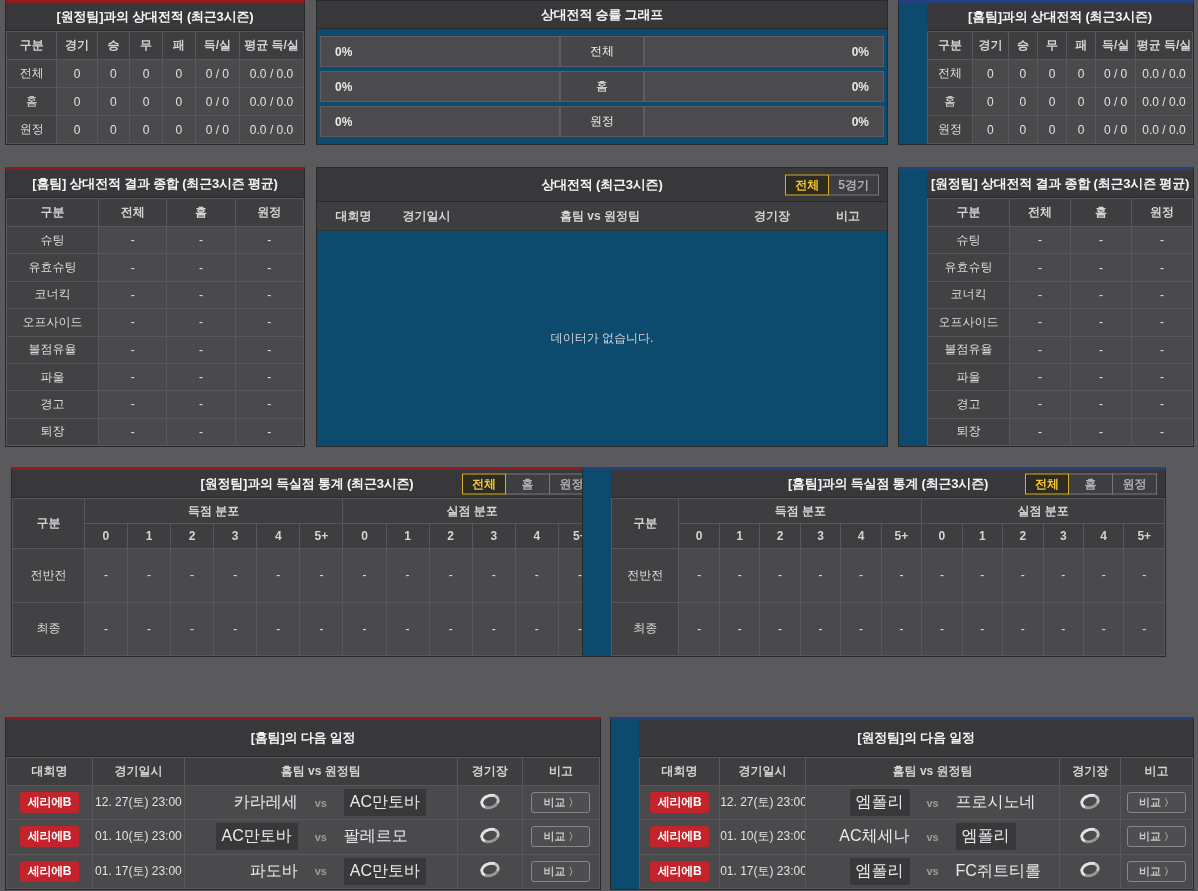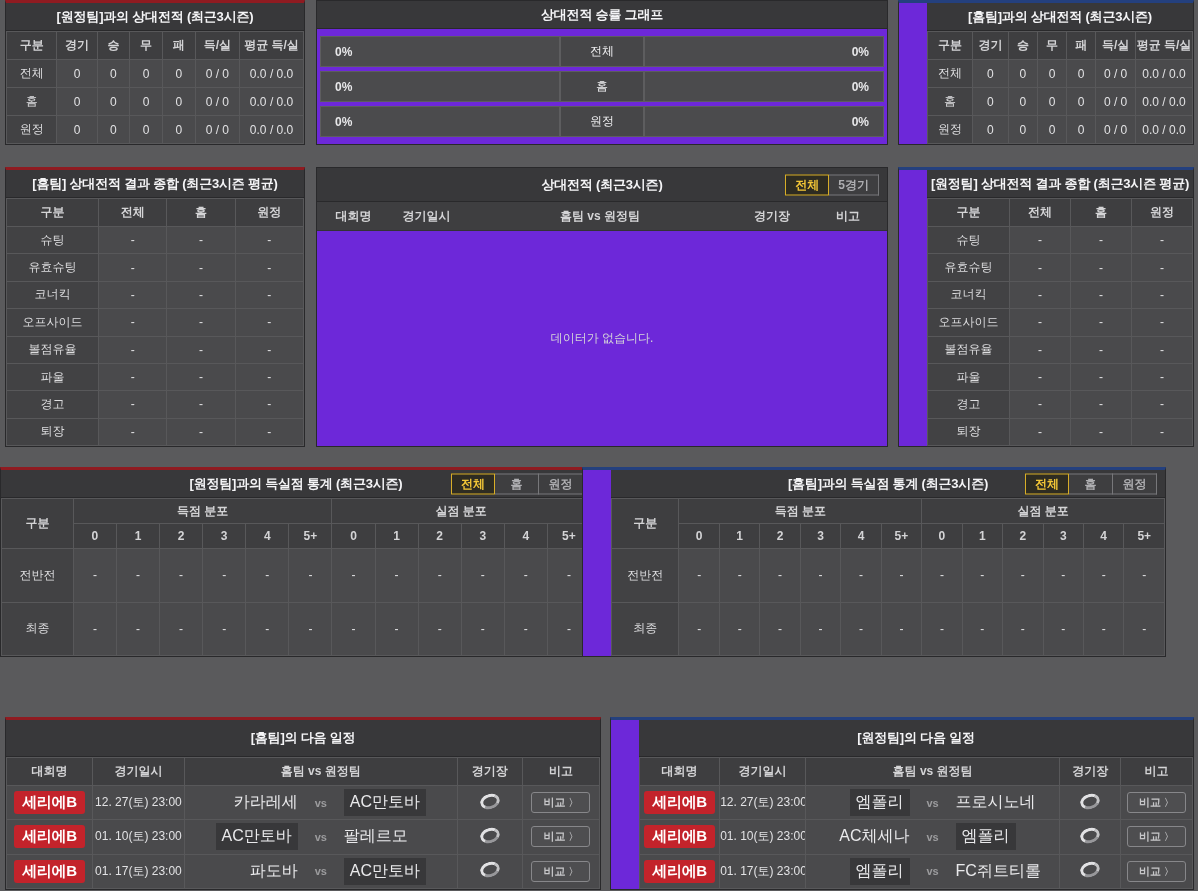--- a/index.html
+++ b/index.html
@@ -3,21 +3,21 @@
 <meta charset="utf-8">
 <style>
   html,body{margin:0;padding:0;}
   body{
     width:1198px;height:891px;position:relative;overflow:hidden;
     background:#5a5a5c;
     font-family:"Liberation Sans","DejaVu Sans",sans-serif;
   }
   .panel{
     position:absolute;box-sizing:border-box;
-    background:#6d28d9;border:1px solid #29292b;border-top:3px solid #29292b;
+    background:#0c4a6e;border:1px solid #29292b;border-top:3px solid #29292b;
     display:flex;flex-direction:column;
   }
   .panel.red{border-top-color:#8f1b21;}
   .panel.blue{border-top-color:#24407e;padding-left:28px;}
   .panel.plain{border-top-width:1px;}
   .ptitle{
     position:relative;flex:0 0 27px;display:flex;align-items:center;justify-content:center;
     background:#38383a;border-bottom:1px solid #29292b;
     color:#f5f5f7;font-size:13px;font-weight:bold;letter-spacing:-.2px;
   }
@@ -57,21 +57,21 @@
     box-shadow:inset 1px 0 0 #5d5d5f,inset -1px 0 0 #5d5d5f;
     color:#eeeef0;font-size:12px;
   }
   
   .lheader{flex:0 0 28px;display:flex;align-items:center;background:#3e3e40;border-bottom:1px solid #333335;color:#d4d4d6;font-size:12px;font-weight:bold;}
   .lcol{text-align:center;flex:0 0 auto;}
   .lbody{flex:1;display:flex;align-items:center;justify-content:center;color:#d6d6d8;font-size:12px;}
   
   .badge{
     display:inline-block;background:#c3232b;color:#ffffff;
-    font-size:15px;font-weight:bold;padding:2px 8px;border-radius:3px;letter-spacing:-.3px;
+    font-size:12px;font-weight:bold;padding:2px 8px;border-radius:3px;letter-spacing:-.3px;
   }
   .match{display:flex;align-items:center;width:100%;}
   .mteam{flex:1;font-size:16px;color:#eaeaec;}
   .mteam.h{text-align:right;}
   .mteam.a{text-align:left;}
   .mteam .hl{background:#38383a;padding:3px 6px;display:inline-block;}
   .mvs{width:46px;text-align:center;color:#9c9c9e;font-size:11px;font-weight:bold;}
   .ring{
     display:inline-block;width:14px;height:9px;border:3px solid #e2e2e4;border-radius:50%;
     transform:rotate(-18deg);border-bottom-color:#97979a;border-right-color:#c4c4c6;
@@ -392,21 +392,21 @@
             <td class="lbl">퇴장</td>
             <td>-</td>
             <td>-</td>
             <td>-</td>
           </tr>
   </tbody>
       </table>
   </div>
 </div>
 
-<div class="panel red" style="left:0;top:467px;width:592px;height:190px">
+<div class="panel red" style="left:11px;top:467px;width:592px;height:190px">
   <div class="ptitle">
     <span>[원정팀]과의 득실점 통계 (최근3시즌)</span>
     <div class="tabs">
       <button class="tab active">전체</button>
       <button class="tab">홈</button>
       <button class="tab">원정</button>
     </div>
   </div>
   <div class="gridwrap">
   <table class="grid">

